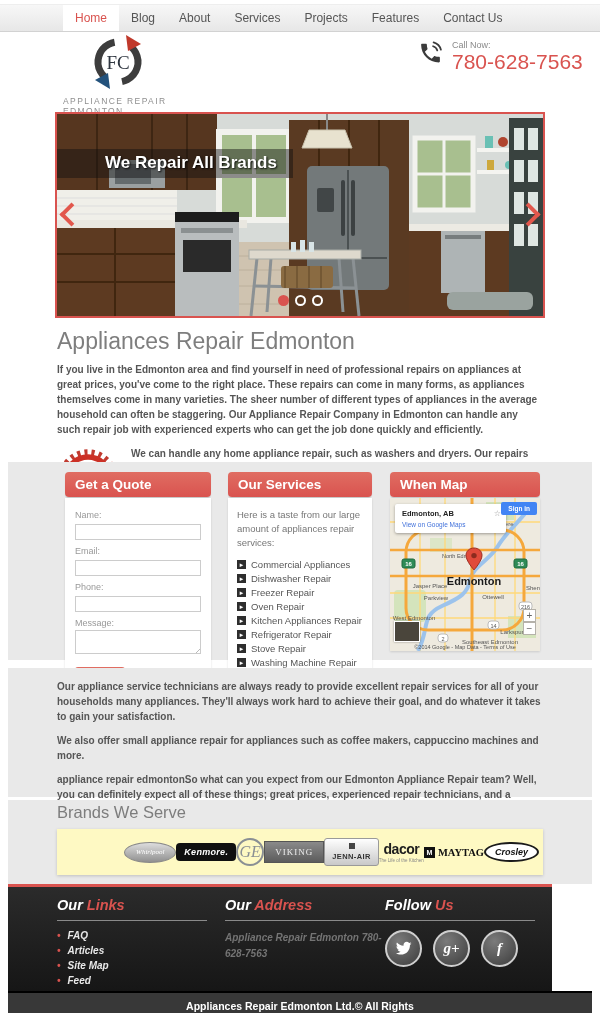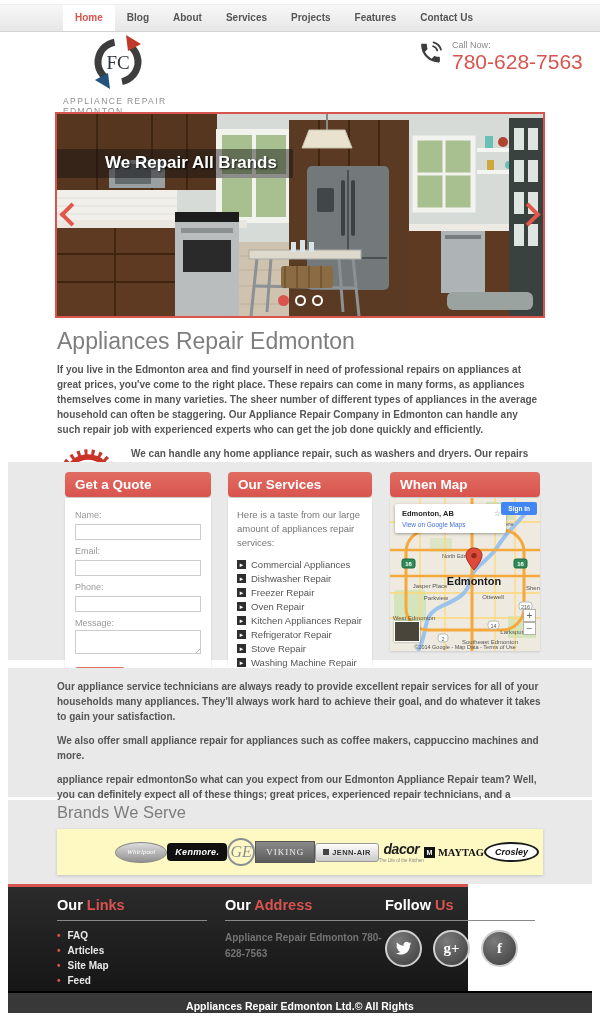--- a/index.html
+++ b/index.html
@@ -4,22 +4,22 @@
 <style>
   html,body{margin:0;padding:0;}
   body{width:600px;height:1023px;position:relative;background:#fff;
        font-family:"Liberation Sans",sans-serif;overflow:hidden;}
 
   
   .navbar{position:absolute;top:4px;left:0;width:600px;height:26px;
           background:linear-gradient(#f7f7f7,#e7e7e7);
           border-top:1px solid #eee;border-bottom:1px solid #d2d2d2;}
   .nav-items{margin-left:63px;display:flex;height:26px;}
-  .nav-item{padding:0 12px;line-height:26px;font-size:10px;color:#555;
-            text-decoration:none;cursor:pointer;font-weight:bold;}
+  .nav-item{padding:0 12px;line-height:26px;font-size:12px;color:#555;
+            text-decoration:none;cursor:pointer;}
   .nav-item.active{background:#fff;color:#d9534f;}
 
   
   .logo{position:absolute;top:33px;left:63px;width:160px;text-align:left;}
   .logo-mark{margin-left:28px;}
   .logo-text{font-size:8.5px;color:#8f8f8f;letter-spacing:1.4px;margin-top:3px;}
   .call{position:absolute;top:40px;left:418px;display:flex;align-items:flex-start;gap:9px;}
   .call-label{font-size:9px;color:#8a8a8a;}
   .phone-number{font-size:21px;color:#d9534f;line-height:1.1;}
 
@@ -108,36 +108,36 @@
        display:flex;align-items:center;justify-content:center;border:1px solid #888;}
   .b-kenmore{background:#101010;color:#fff;border-radius:4px;padding:4px 8px;font-weight:bold;
        font-style:italic;font-size:9px;letter-spacing:.3px;}
   .b-ge{width:24px;height:24px;border-radius:50%;border:2px solid #8a8f94;color:#8a8f94;
        font-family:"Liberation Serif",serif;font-style:italic;font-size:16px;
        display:flex;align-items:center;justify-content:center;}
   .b-viking{background:linear-gradient(#8a8a8a,#5c5c5c);color:#eee;padding:5px 10px;
        font-family:"Liberation Serif",serif;font-size:9px;letter-spacing:1px;border:1px solid #555;}
   .b-jennair{border:1px solid #9a9a9a;background:linear-gradient(#fefefe,#c9c9c9);
        border-radius:3px;padding:4px 7px;color:#333;font-size:7.5px;font-weight:bold;
-       letter-spacing:.4px;flex-direction:row;gap:3px;}
+       letter-spacing:.4px;flex-direction:column;gap:3px;}
   .b-jennair .sq{width:6px;height:6px;background:#444;}
   .b-dacor{color:#1d1d1d;}
-  .b-dacor .word{font-size:14px;font-weight:bold;font-style:italic;letter-spacing:-.5px;}
+  .b-dacor .word{font-size:14px;font-weight:bold;letter-spacing:-.5px;}
   .b-dacor .tag{font-size:4.5px;color:#888;margin-top:1px;}
   .b-maytag{flex-direction:row;gap:3px;color:#111;}
   .b-maytag .mk{width:11px;height:11px;background:#111;color:#fff;font-size:7px;line-height:11px;
        text-align:center;font-weight:bold;}
   .b-maytag .word{font-family:"Liberation Serif",serif;font-weight:bold;font-size:10.5px;}
   .b-crosley{border:2px solid #1a1a1a;border-radius:50%;background:#fff;padding:3px 9px;
        font-weight:bold;font-style:italic;font-size:9px;color:#111;}
 
   
-  .footer{position:absolute;top:884px;left:8px;width:460px;height:107px;
+  .footer{position:absolute;top:884px;left:8px;width:544px;height:107px;
           background:linear-gradient(#2b2b2b,#161616);border-top:3px solid #d9534f;
-          box-sizing:border-box;}
+          box-sizing:border-box;font-style:italic;}
   .f-col{position:absolute;top:10px;}
   .f-col.links{left:49px;width:150px;}
   .f-col.address{left:217px;width:165px;}
   .f-col.follow{left:377px;width:150px;}
   .f-title{font-size:14.5px;color:#fff;font-weight:bold;margin:0;}
   .f-title .red{color:#d9534f;}
   .f-rule{height:1px;background:#8a8a8a;border:none;margin:7px 0 9px;}
   .f-links{list-style:none;margin:0;padding:0;}
   .f-links li{font-size:10px;font-weight:bold;color:#e8e8e8;margin:4px 0;cursor:pointer;}
   .f-links li::before{content:"•";color:#d9534f;margin-right:7px;}

